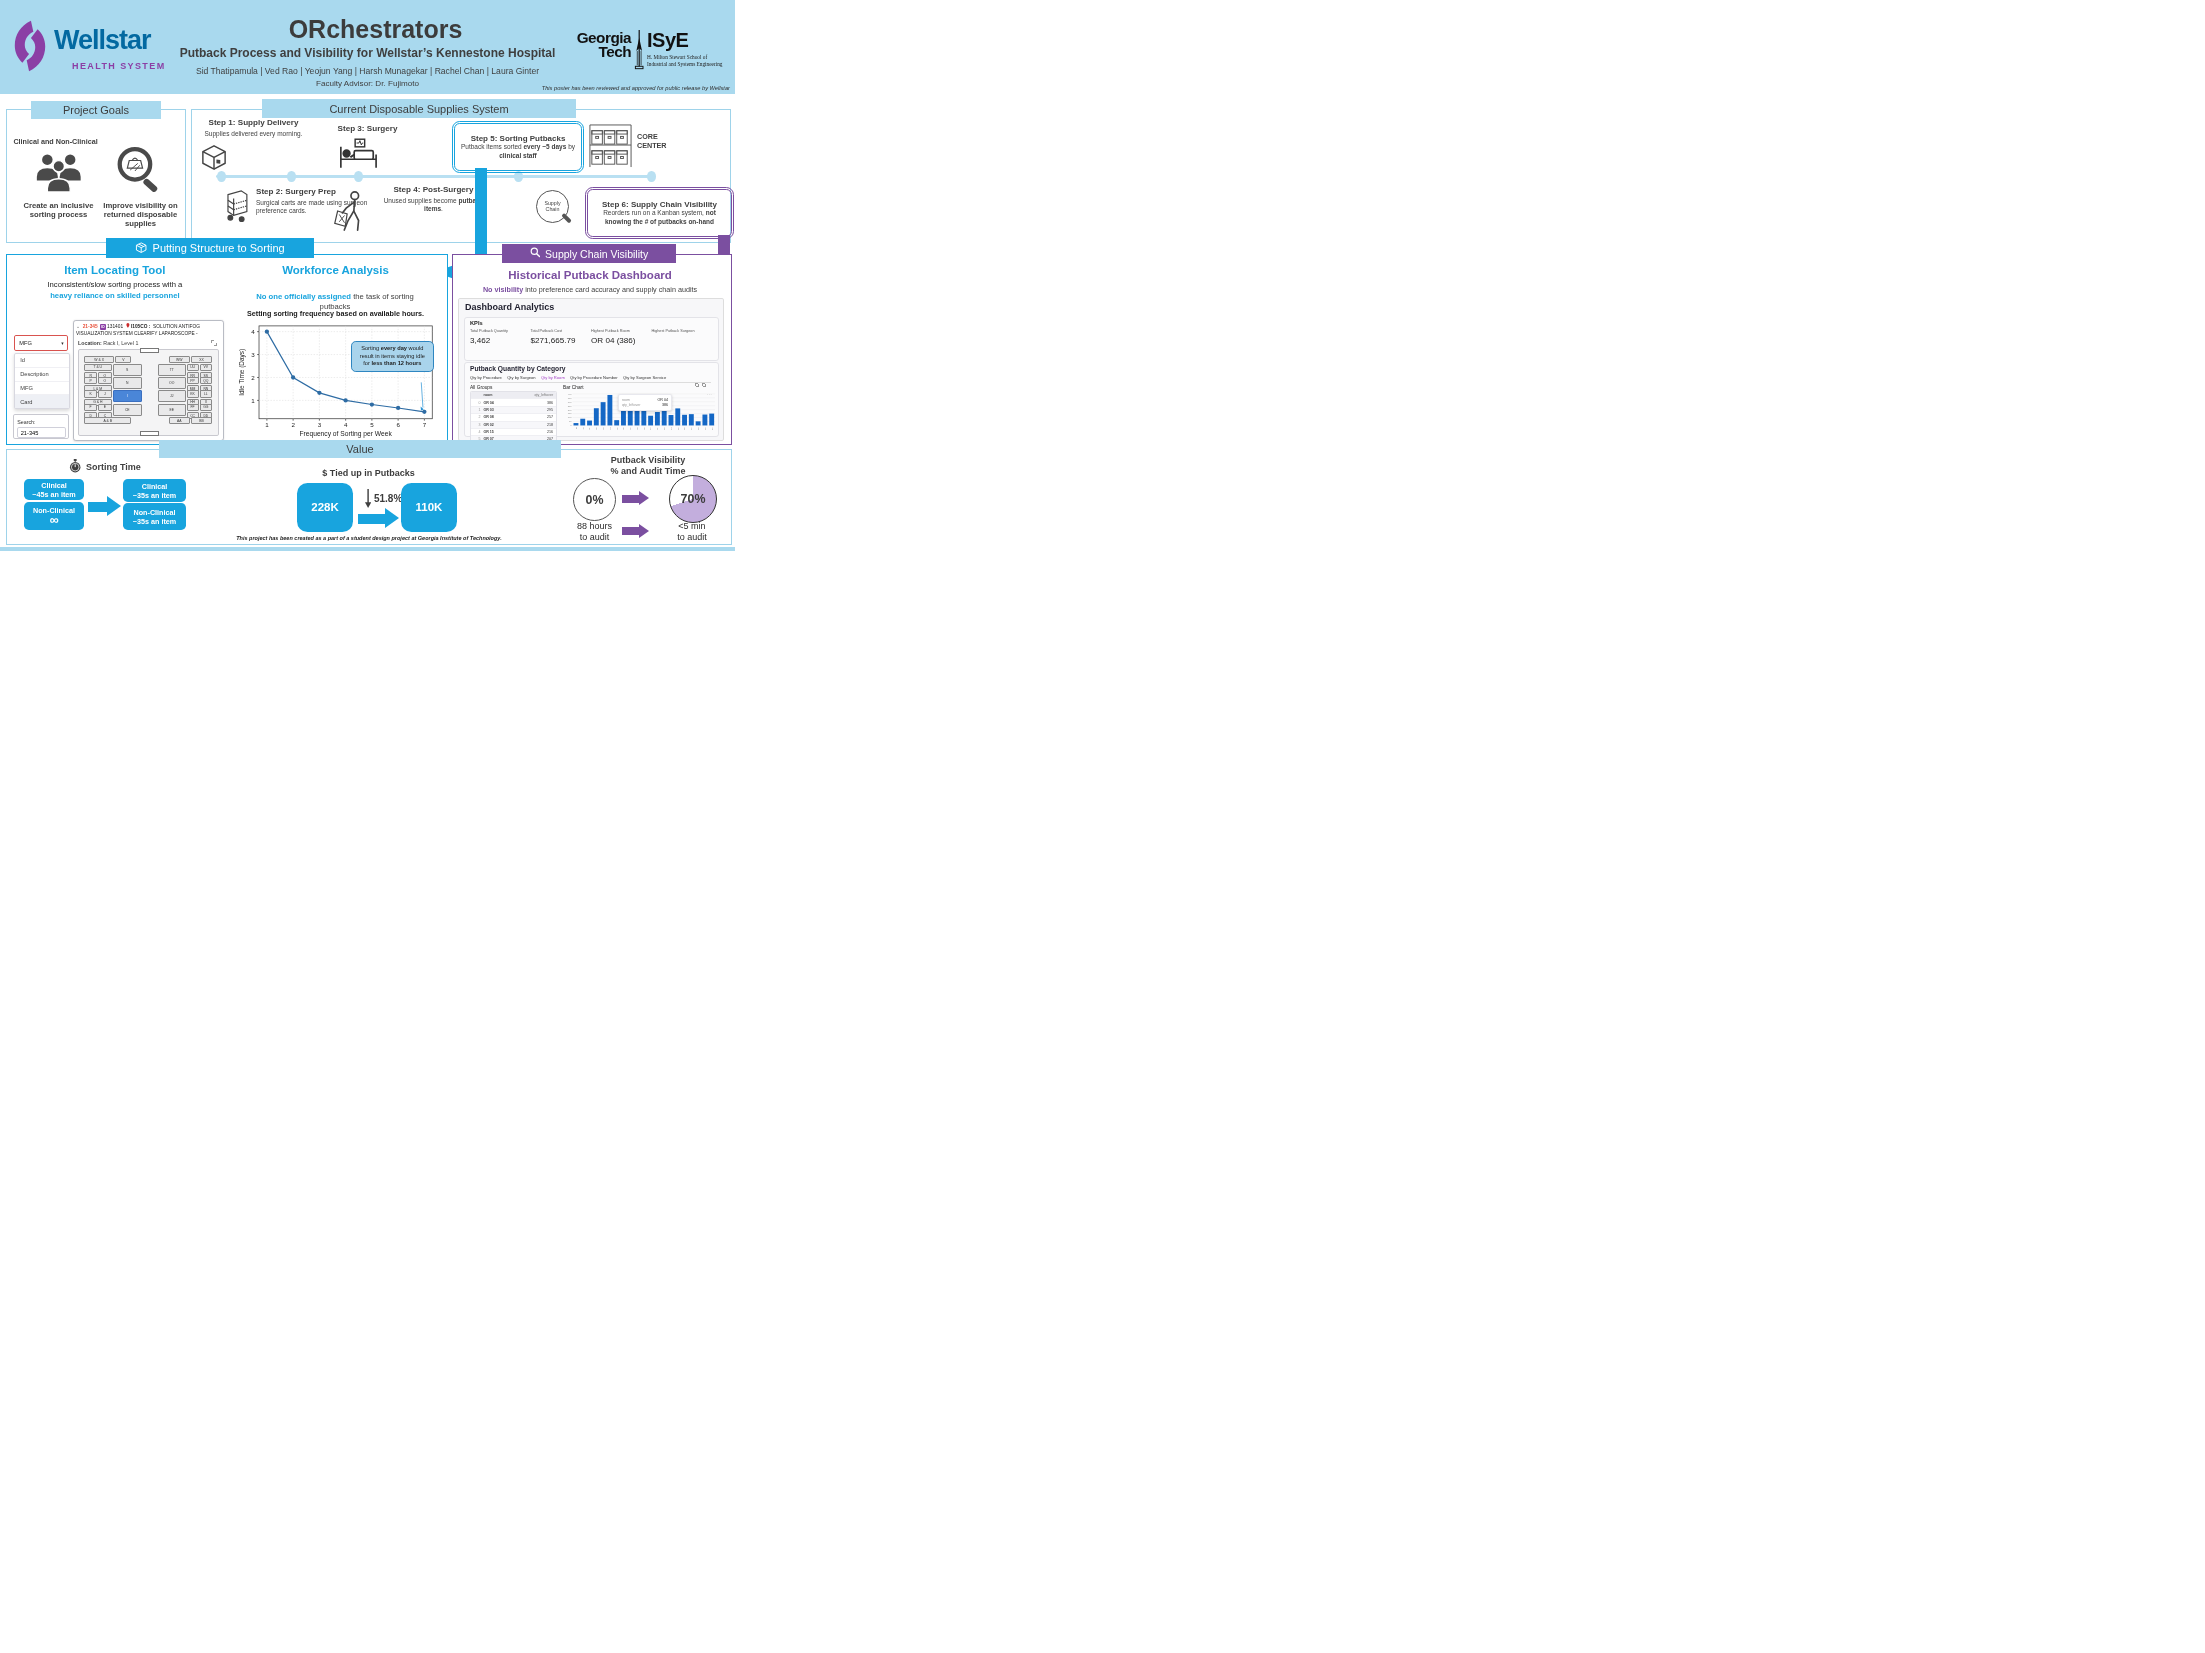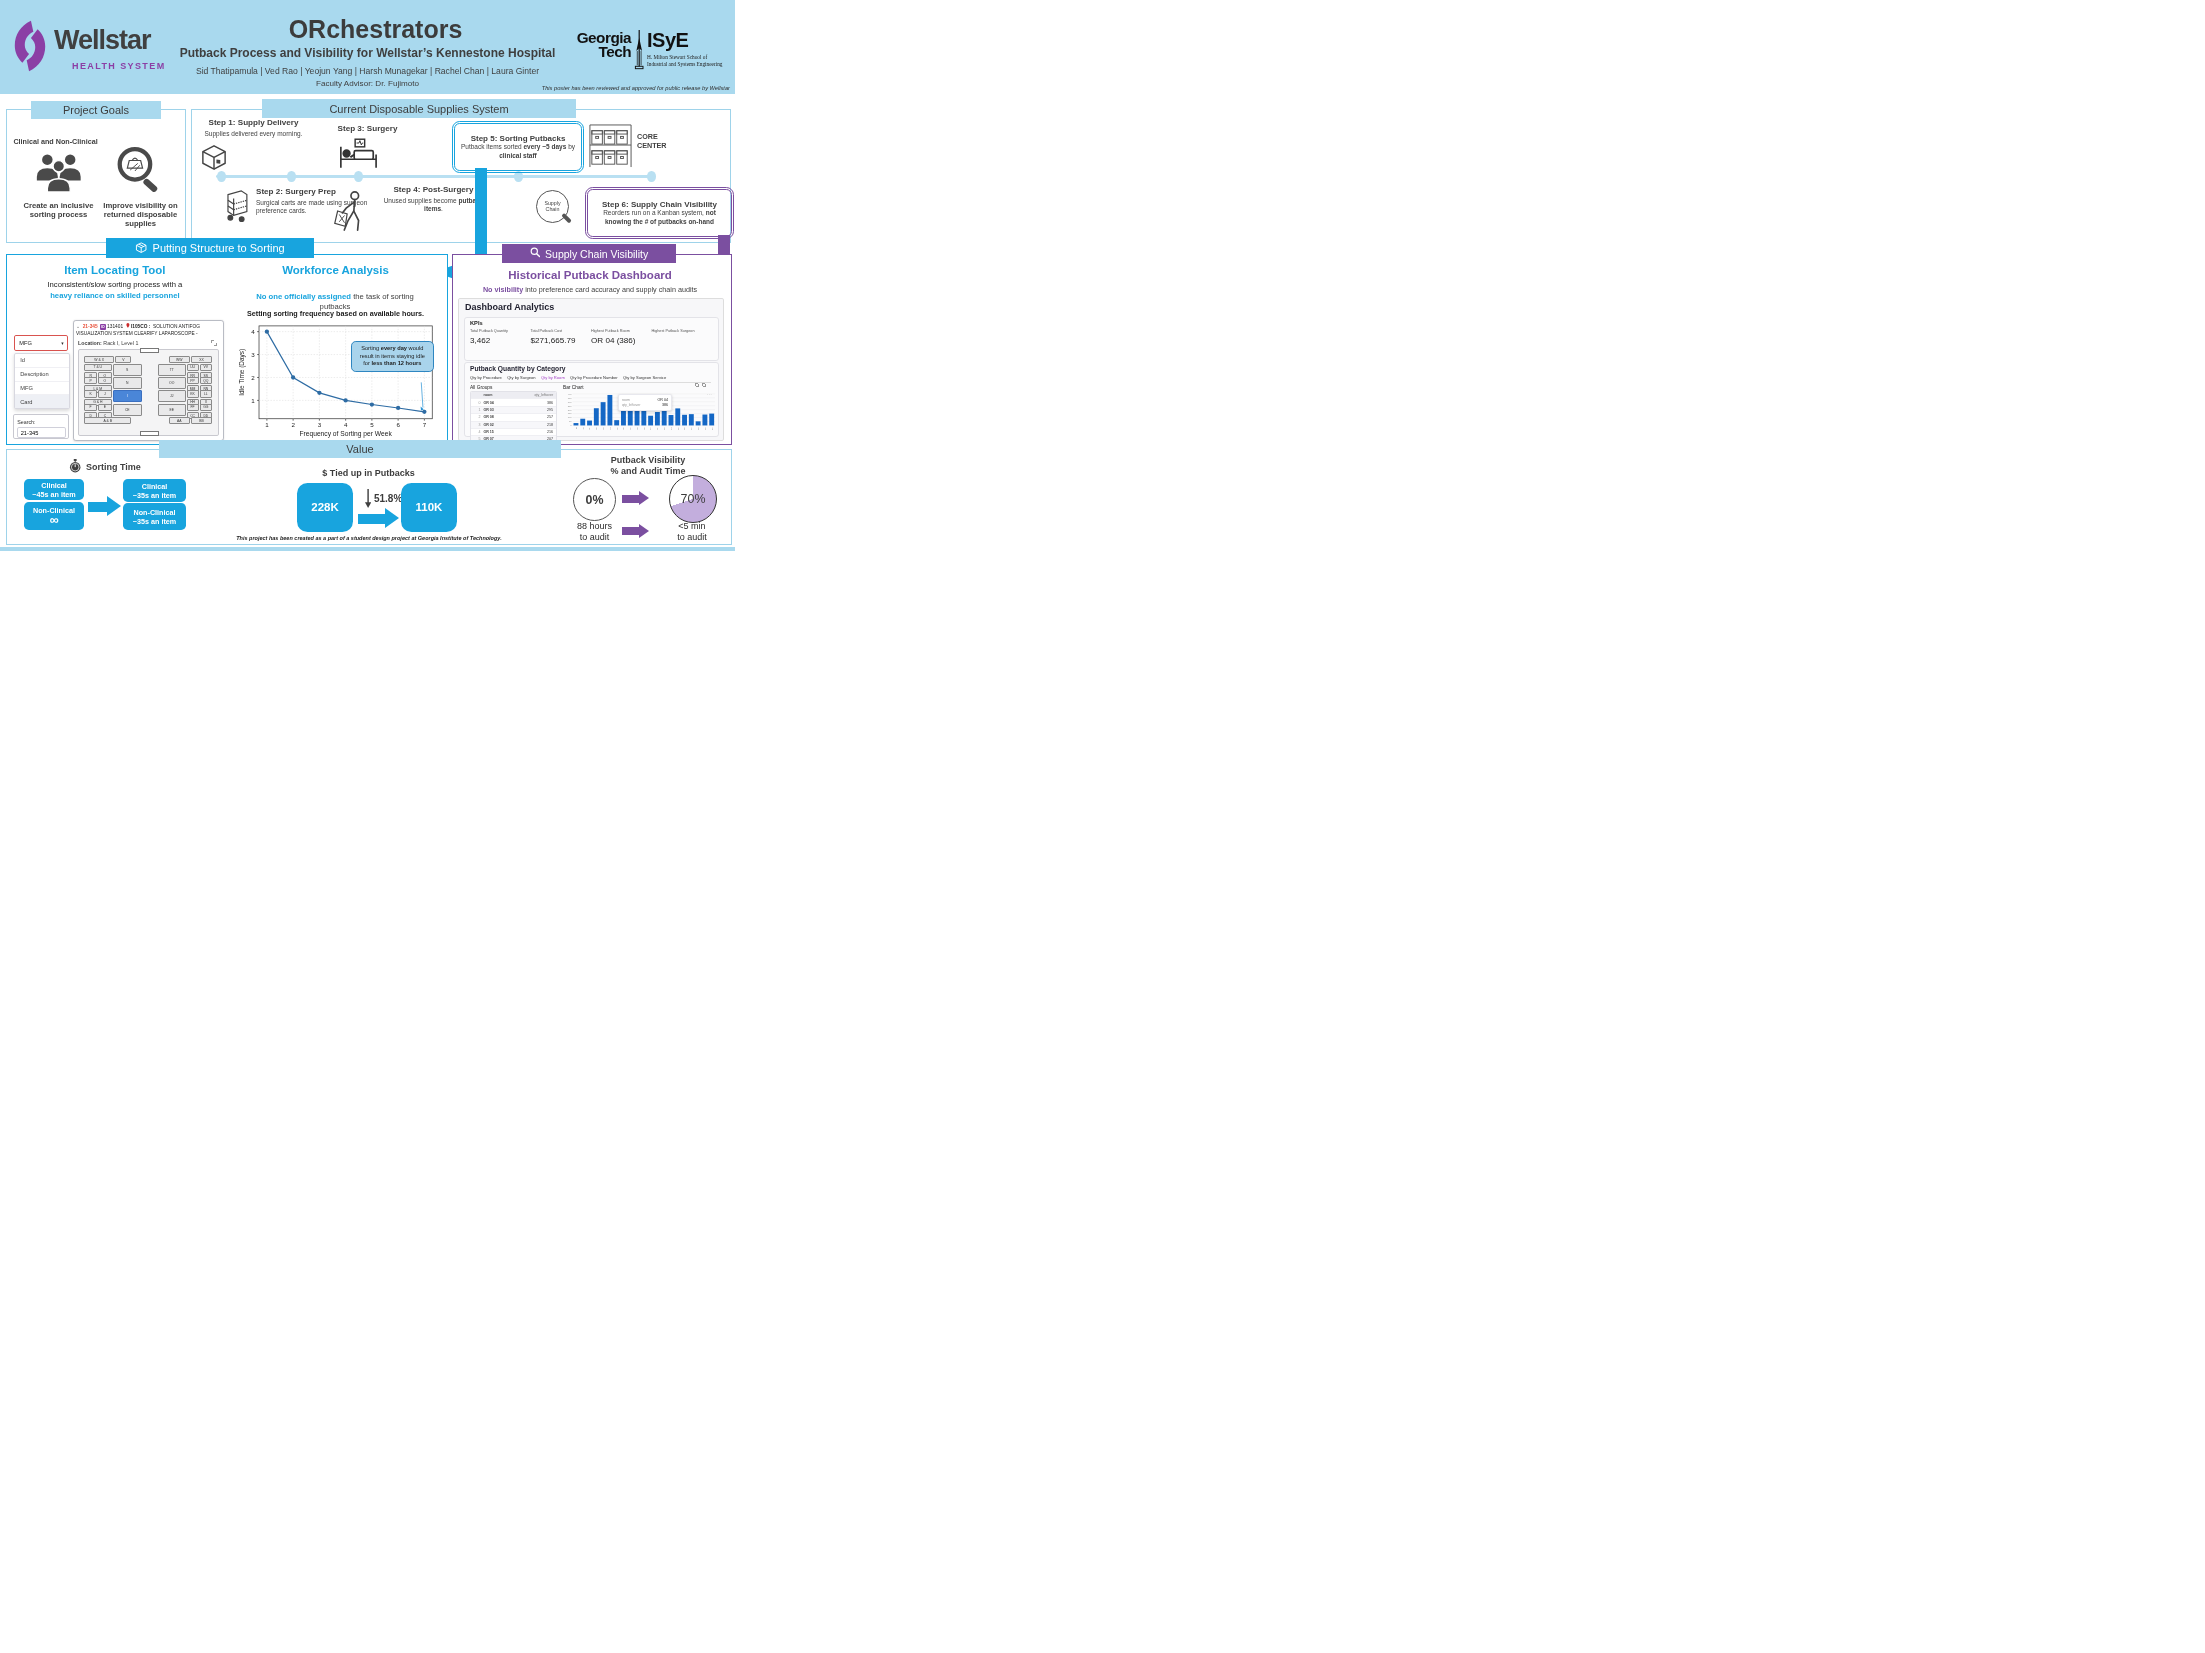--- a/index.html
+++ b/index.html
@@ -5,21 +5,21 @@
 <style>
   html,body{margin:0;padding:0;background:#ffffff;font-family:"Liberation Sans",sans-serif;color:#3f3f3f;}
   .poster{position:relative;width:735px;height:551px;overflow:hidden;background:#fff;}
   .abs{position:absolute;}
   .ctr{text-align:center;}
   .bold{font-weight:700;}
 
   
   #band{left:0;top:0;width:735px;height:94px;background:#a9d9ee;}
   #ws-logo{left:6.7px;top:17px;width:46px;height:58px;}
-  #ws-name{left:54px;top:25px;font-size:27px;font-weight:700;color:#404040;letter-spacing:-1px;}
+  #ws-name{left:54px;top:25px;font-size:27px;font-weight:700;color:#0369a1;letter-spacing:-1px;}
   #ws-tag{left:72px;top:61px;font-size:9px;font-weight:700;color:#8b3fa5;letter-spacing:1.4px;}
   #hd-title{left:176px;top:6.7px;width:383px;font-size:25px;font-weight:800;color:#3c3c3c;}
   #hd-sub{left:152px;top:46px;width:431px;font-size:12px;font-weight:700;}
   #hd-auth{left:152px;top:66px;width:431px;font-size:8.6px;}
   #hd-adv{left:152px;top:79px;width:431px;font-size:8.1px;}
   #gt{left:569px;top:29px;width:163px;height:48px;}
   #gt-words{left:0;top:1.9px;width:62px;text-align:right;font-weight:800;color:#111;font-size:15.3px;line-height:14.4px;letter-spacing:-0.5px;}
   #gt-tower{left:64px;top:0px;width:12.4px;height:46px;}
   #gt-isye{left:78px;top:0px;font-size:20px;font-weight:800;color:#111;letter-spacing:-0.5px;}
   #gt-s1{left:78px;top:25px;font-size:5.3px;color:#222;font-family:"Liberation Serif",serif;}
@@ -164,21 +164,21 @@
   #vtb4{left:123px;top:503px;width:63px;height:27px;}
   .harrow .shaft{position:absolute;background:#18a4de;}
   .harrow .head{position:absolute;width:0;height:0;}
   #tu-head{left:268px;top:468px;width:201px;font-size:9px;font-weight:700;color:#3c3c3c;}
   #tu-b1{left:297px;top:483px;width:56px;height:49px;border-radius:10.5px;font-size:11.5px;}
   #tu-b2{left:401px;top:483px;width:56px;height:49px;border-radius:10.5px;font-size:11.5px;}
   #tu-pct{left:365px;top:489px;font-size:10px;font-weight:700;color:#3c3c3c;}
   #pv-head{left:565px;top:455px;width:166px;font-size:9px;font-weight:700;line-height:1.25;}
   #pv-c0{left:573px;top:478px;width:41px;height:41px;border:1px solid #555;border-radius:50%;background:#fff;display:flex;align-items:center;justify-content:center;font-size:12.4px;font-weight:700;color:#3c3c3c;}
   #pv-pie{left:669px;top:475px;width:46px;height:46px;border:1px solid #333;border-radius:50%;display:flex;align-items:center;justify-content:center;}
-  #pv-pie span{font-size:12.4px;font-weight:400;color:#3c3c3c;}
+  #pv-pie span{font-size:12.4px;font-weight:700;color:#3c3c3c;}
   .ptext{font-size:9px;color:#2c2c2c;line-height:1.25;}
   #pv-t0{left:568px;top:521px;width:53px;}
   #pv-t1{left:665px;top:521px;width:54px;}
   .p-arrow .shaft{position:absolute;background:#7b4fa0;}
   .p-arrow .head{position:absolute;width:0;height:0;border-top:7.7px solid transparent;border-bottom:7.7px solid transparent;border-left:10.5px solid #7b4fa0;}
   #footnote{left:163px;top:535px;width:412px;font-size:5.5px;font-weight:700;font-style:italic;color:#1c1c1c;}
   svg text{font-family:"Liberation Sans",sans-serif;}
 </style>
 </head>
 <body>

